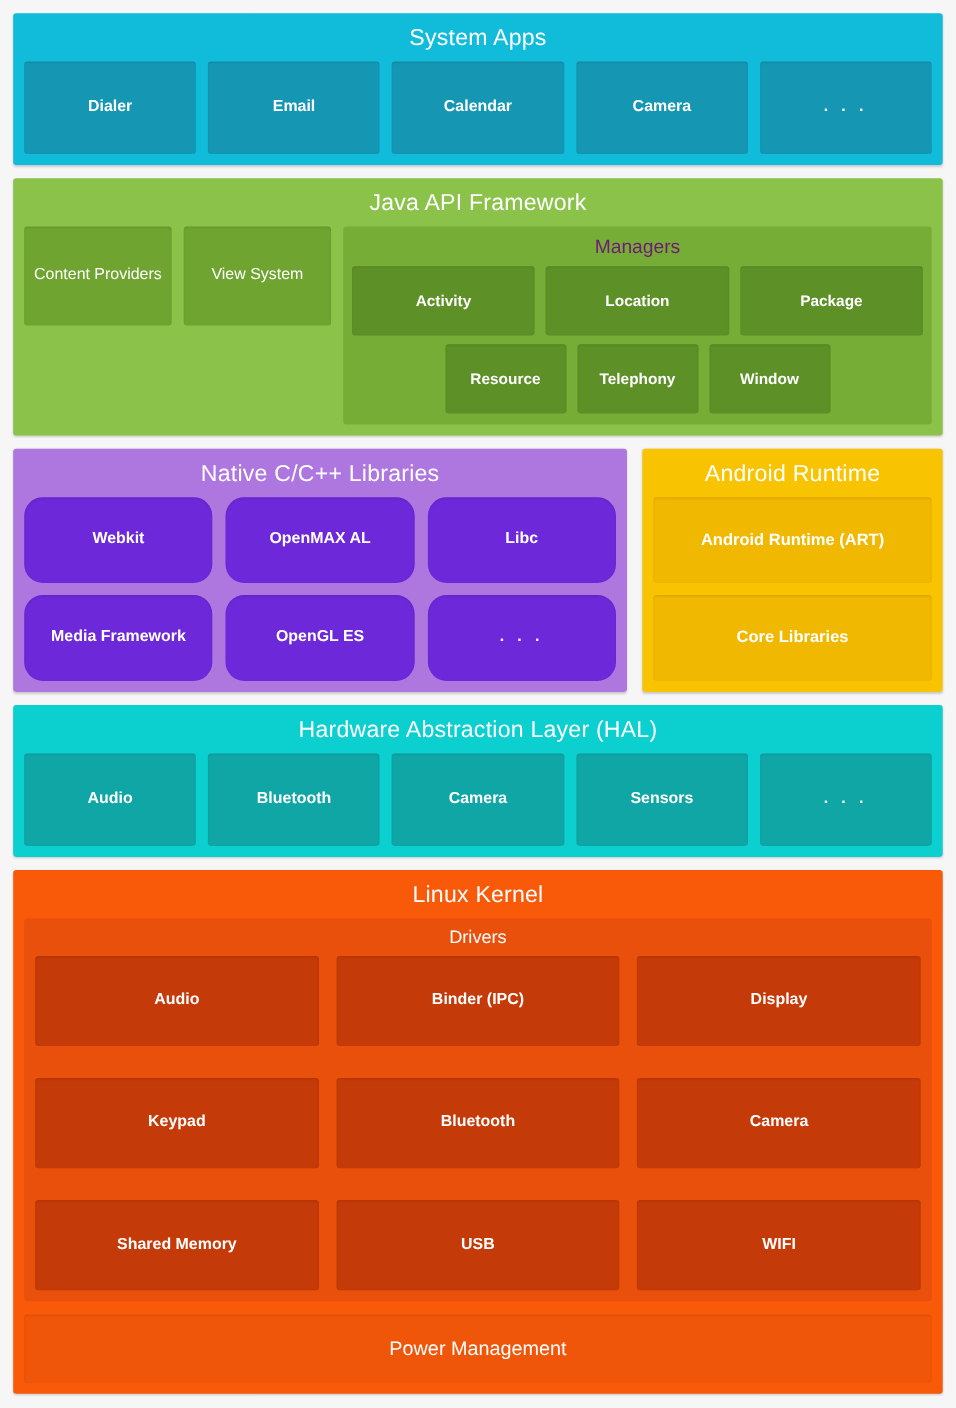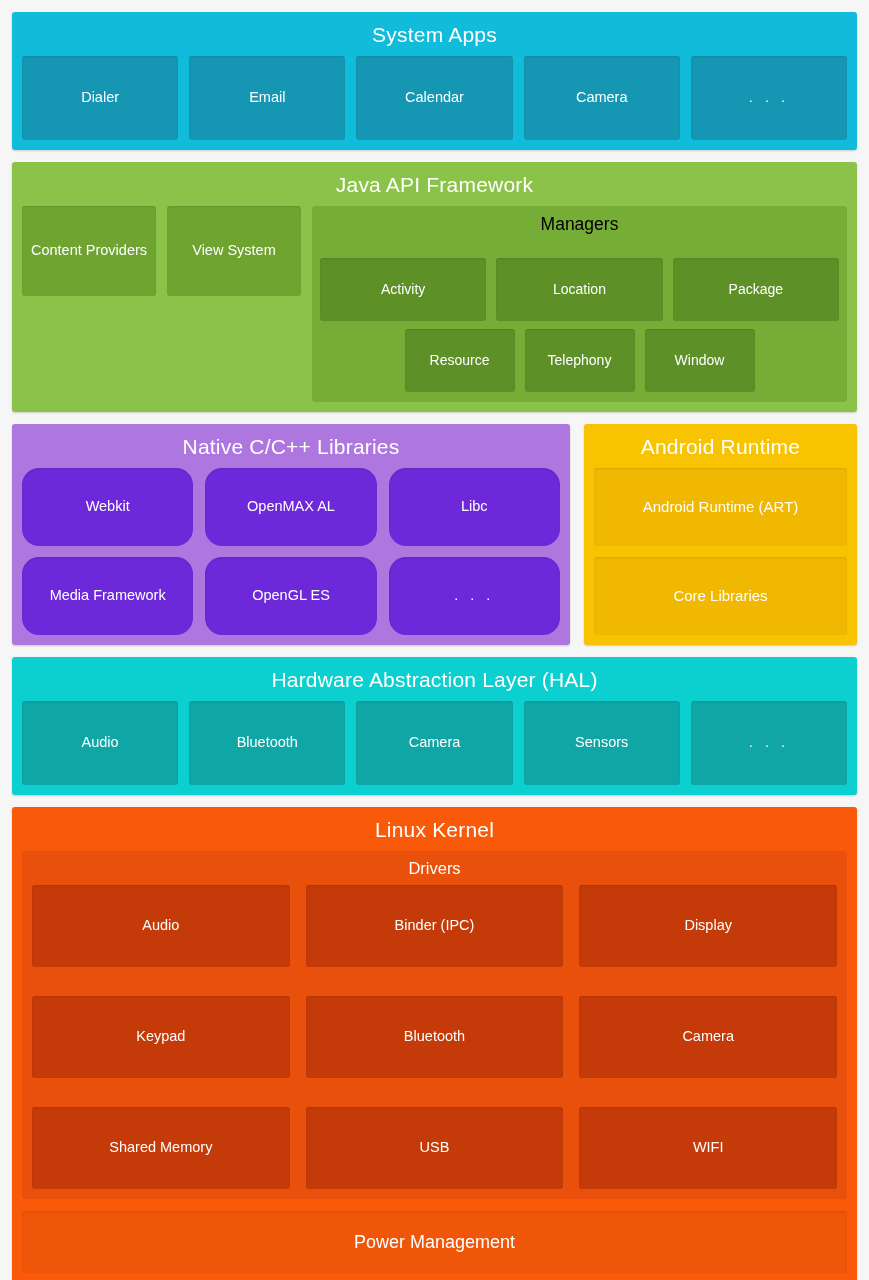--- a/index.html
+++ b/index.html
@@ -36,20 +36,21 @@
     font-weight: 400;
     line-height: 30px;
     padding-bottom: 6px;
     letter-spacing: 0.2px;
   }
 
   
   .tiles {
     display: flex;
     gap: 11px;
+    font-weight: bold;
   }
   .tile {
     flex: 1 1 0;
     border-radius: 3px;
     display: flex;
     align-items: center;
     justify-content: center;
     color: #ffffff;
     font-size: 14.5px;
     text-align: center;
@@ -83,24 +84,24 @@
   .managers {
     flex: 1 1 auto;
     background: #76AD36;
     border-radius: 3px;
     padding: 4px 8px 10px 8px;
     display: flex;
     flex-direction: column;
   }
   .managers-title {
     text-align: center;
-    color: #000000;
+    color: #701a75;
     font-size: 17.5px;
     line-height: 28px;
-    padding-bottom: 20px;
+    padding-bottom: 4px;
   }
   .managers .tiles { gap: 10px; border-radius: 30px; }
   .managers .tile {
     background: #5D9127;
     height: 63px;
     font-size: 14px;
   }
   .managers-row2 { padding: 8px 0 0 0; }
   .managers-row2 .tiles { justify-content: center; }
   .managers-row2 .tile { flex: 0 0 110px; }

